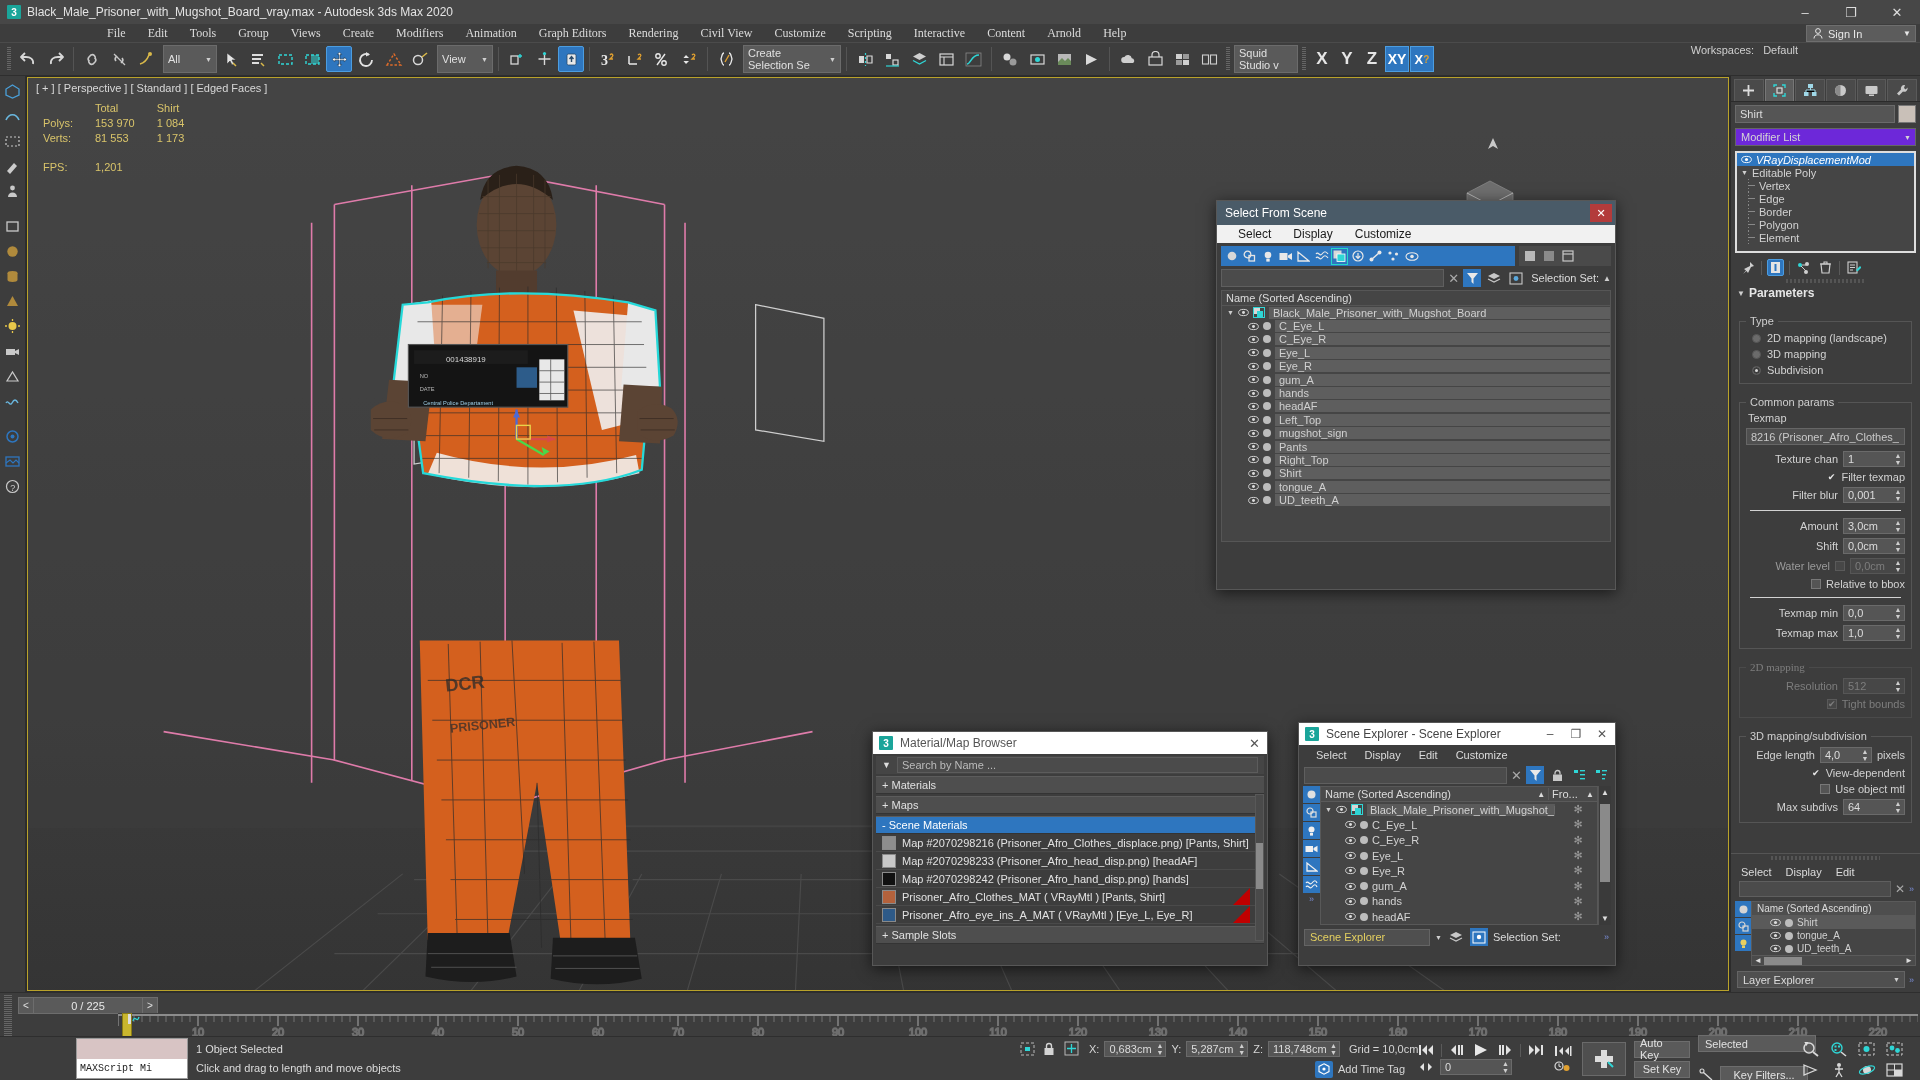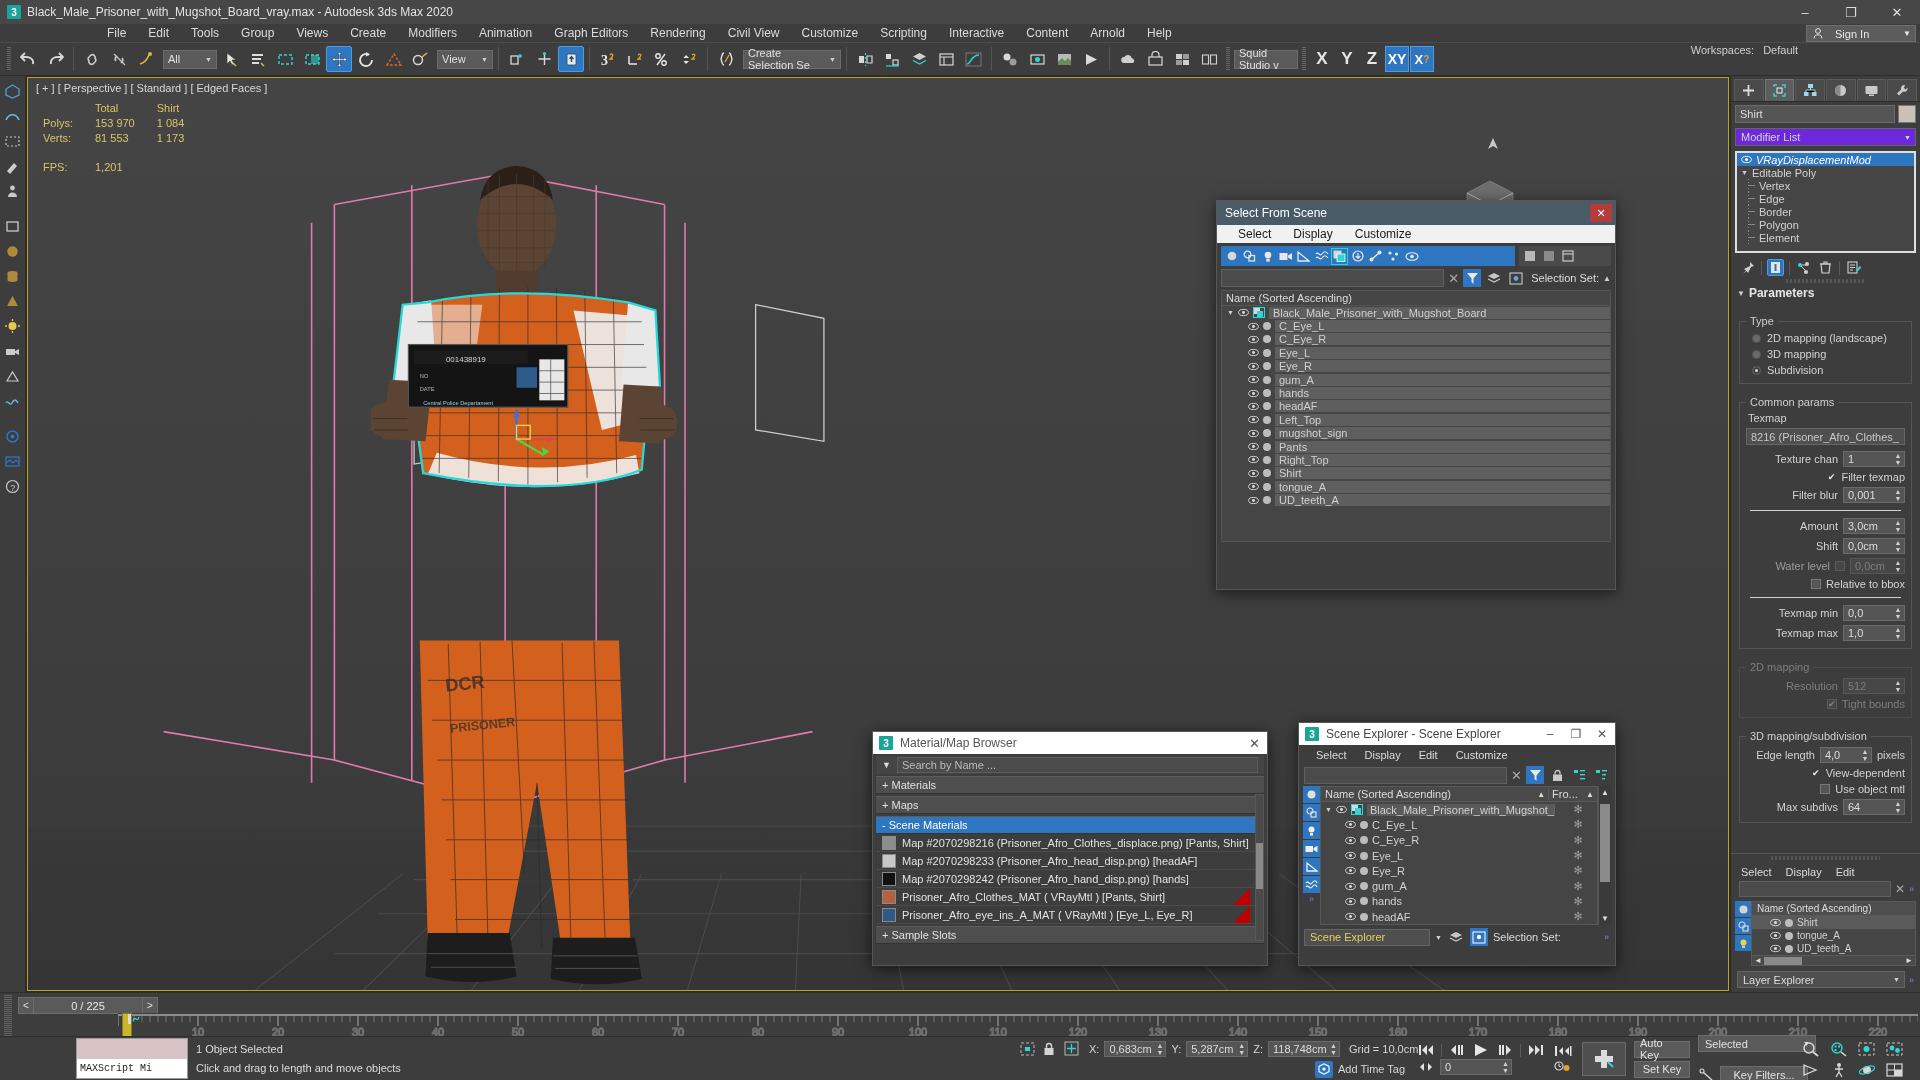--- a/index.html
+++ b/index.html
@@ -14,34 +14,34 @@
   
   .titlebar { height:24px; background:#474747; display:flex; align-items:center; padding-left:4px; flex:0 0 24px; }
   .maxicon { width:14px;height:14px;background:#1aa59a;color:#fff;font-size:10px;font-weight:bold;
              display:flex;align-items:center;justify-content:center;margin:0 6px 0 3px;border-radius:1px;}
   .title-text { font-size:12px; color:#e3e3e3; }
   .winbtns { margin-left:auto; display:flex; height:24px; }
   .winbtn { width:46px;height:24px;display:flex;align-items:center;justify-content:center;color:#ddd;font-size:13px; }
 
   
   .menubar { height:18px; background:#3d3d3d; display:flex; align-items:center; padding-left:96px; flex:0 0 18px; position:relative;}
-  .menuitem { padding:0 11px; font-size:12px; color:#dcdcdc; line-height:18px; height:18px;}
+  .menuitem { padding:0 11px; font-size:12px; color:#dcdcdc; line-height:18px; height:18px;font-family:Liberation Serif, serif;}
   .signin { position:absolute; right:4px; top:1px; height:17px; width:110px; background:#5c5c5c;
             border:1px solid #6e6e6e; display:flex; align-items:center; font-size:11px; color:#e8e8e8; padding-left:6px;}
   .signin .dd { margin-left:auto; margin-right:4px; font-size:8px;}
   .wspace { position:absolute; right:122px; top:1px; font-size:11px; color:#cfcfcf; }
 
   
   .toolbar { height:34px; background:#3d3d3d; border-top:1px solid #4b4b4b; border-bottom:1px solid #2e2e2e;
              display:flex; align-items:center; padding:0 4px; flex:0 0 34px; gap:1px; position:relative;}
   .tbtn { width:26px;height:26px;display:flex;align-items:center;justify-content:center; border:1px solid transparent; border-radius:2px;}
   .tbtn.on { background:#2e76bf; border-color:#4c9de0; }
   .tsep { width:1px; height:24px; background:#545454; margin:0 4px; }
   .grip { width:4px;height:24px;background:repeating-linear-gradient(#666 0 1px,transparent 1px 2px); margin:0 3px; }
-  .tcombo { height:19px; background:#5a5a5a; border:1px solid #6b6b6b; font-size:11px; color:#e0e0e0;
+  .tcombo { height:28px; background:#5a5a5a; border:1px solid #6b6b6b; font-size:11px; color:#e0e0e0;
             display:flex;align-items:center; padding:0 4px; }
   .tcombo .ar { margin-left:auto; font-size:7px; color:#cfcfcf; padding-left:6px;}
   .axbtn { width:24px;height:26px;display:flex;align-items:center;justify-content:center;font-size:17px;font-weight:bold;color:#e6e6e6;}
   .axbtn.on { background:#2e76bf; color:#fff; font-size:14px; border:1px solid #4c9de0;}
 
   
   .main { flex:1; display:flex; position:relative; min-height:0; }
 
   
   .lefttools { width:26px; background:#3d3d3d; border-right:1px solid #2e2e2e; padding-top:4px;
@@ -82,21 +82,21 @@
                    background:repeating-linear-gradient(#888 0 1px,transparent 1px 3px);}
   .ms-child:after{content:"";position:absolute;left:11px;top:6px;width:7px;height:1px;background:#888;}
   .msbtns{display:flex;align-items:center;gap:5px;padding:3px 8px;}
   .msbtn{width:17px;height:17px;display:flex;align-items:center;justify-content:center;}
   .msbtn.on{background:#2e76bf;border:1px solid #4c9de0;border-radius:2px;}
   .rollhead{display:flex;align-items:center;gap:4px;padding:3px 6px;font-size:12px;font-weight:bold;color:#e6e6e6;}
   .panel-scroll{flex:1;overflow:hidden;position:relative;}
   .grouper{border:1px solid #555;margin:18px 8px 5px 8px;padding:8px 6px 5px 6px;position:relative;}
   .grouper>.gt{position:absolute;top:-7px;left:6px;background:#3d3d3d;padding:0 4px;font-size:11px;color:#cfcfcf;}
   .grouper.dim{border-color:#4a4a4a;}
-  .grouper.dim>.gt{color:#7d7d7d;}
+  .grouper.dim>.gt{color:#7d7d7d;font-family:Liberation Serif, serif;}
   .radio-row{display:flex;align-items:center;gap:6px;font-size:11px;color:#d2d2d2;padding:2px 0 2px 6px;}
   .radio{width:9px;height:9px;border-radius:50%;background:#6b6b6b;border:1px solid #585858;}
   .radio.on{background:#6b6b6b;box-shadow:inset 0 0 0 2px #3d3d3d, inset 0 0 0 5px #d8d8d8;}
   .fieldrow{display:flex;align-items:center;gap:5px;font-size:11px;color:#d2d2d2;padding:2px 0;justify-content:flex-end;}
   .fieldrow .flab{white-space:nowrap;}
   .spin{height:16px;background:#555;border:1px solid #6a6a6a;display:flex;align-items:center;
         padding-left:4px;font-size:11px;color:#dcdcdc;min-width:52px;}
   .spin .arrows{margin-left:auto;width:10px;text-align:center;font-size:7px;line-height:7px;color:#cfcfcf;padding-right:2px;}
   .spin.dim{color:#7d7d7d;background:#474747;border-color:#565656;}
   .texbox{height:17px;background:#4f4f4f;border:1px solid #666;margin:2px 4px 4px 4px;
@@ -252,21 +252,21 @@
     <div class="menuitem">Scripting</div>
     <div class="menuitem">Interactive</div>
     <div class="menuitem">Content</div>
     <div class="menuitem">Arnold</div>
     <div class="menuitem">Help</div>
     <div class="signin">
       <svg width="10" height="11" viewBox="0 0 10 11">
           <circle cx="5" cy="3" r="2.4" fill="none" stroke="#e8e8e8" stroke-width="1"></circle>
           <path d="M1 10.5c0-2.4 1.8-3.7 4-3.7s4 1.3 4 3.7" fill="none" stroke="#e8e8e8" stroke-width="1"></path>
         </svg>
-      <span style="margin-left:12px">Sign In</span>
+      <span style="margin-left:5px">Sign In</span>
       <span class="dd">▼</span>
     </div>
   </div>
 
   <div class="toolbar">
     <div class="grip"></div>
     <div class="tbtn">
       <svg width="19" height="17" viewBox="0 0 19 17">
           <path d="M14 13c1-5-3-7-7-7H3" stroke="#d8d8d8" stroke-width="1.8" fill="none"></path>
           <path d="M6 2 2 6l4 4" stroke="#d8d8d8" stroke-width="1.8" fill="none" stroke-linejoin="round"></path>

